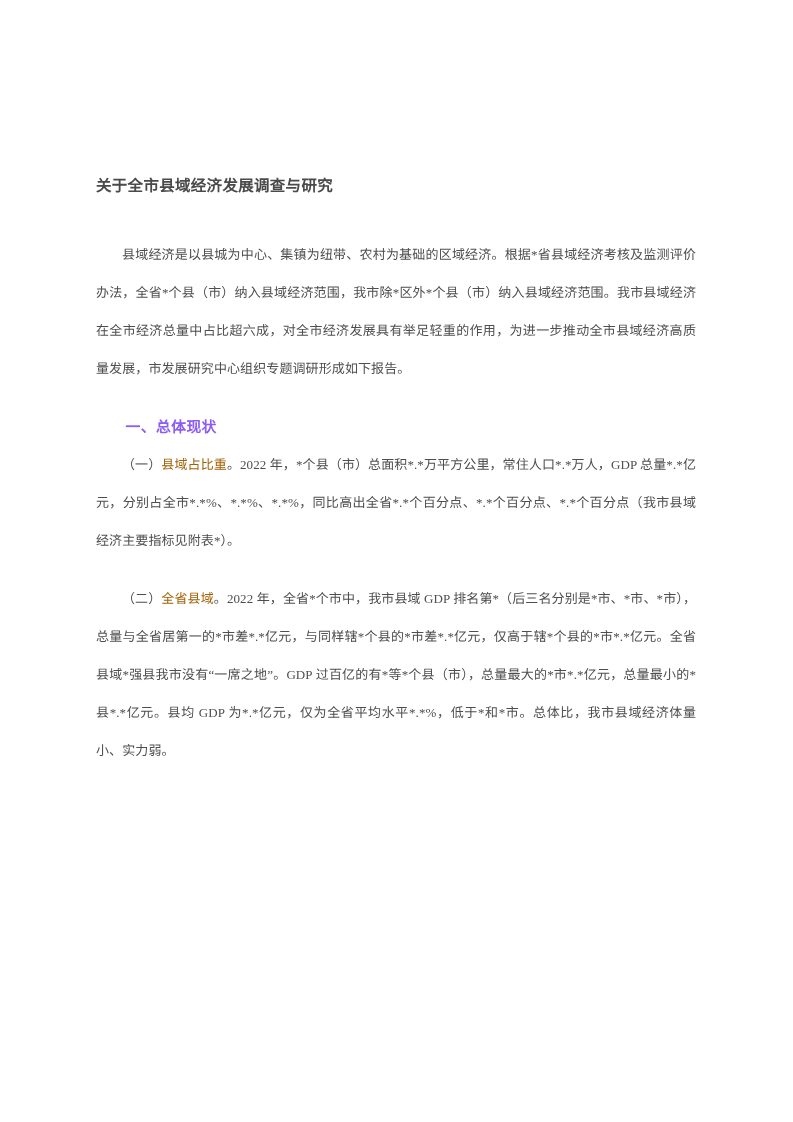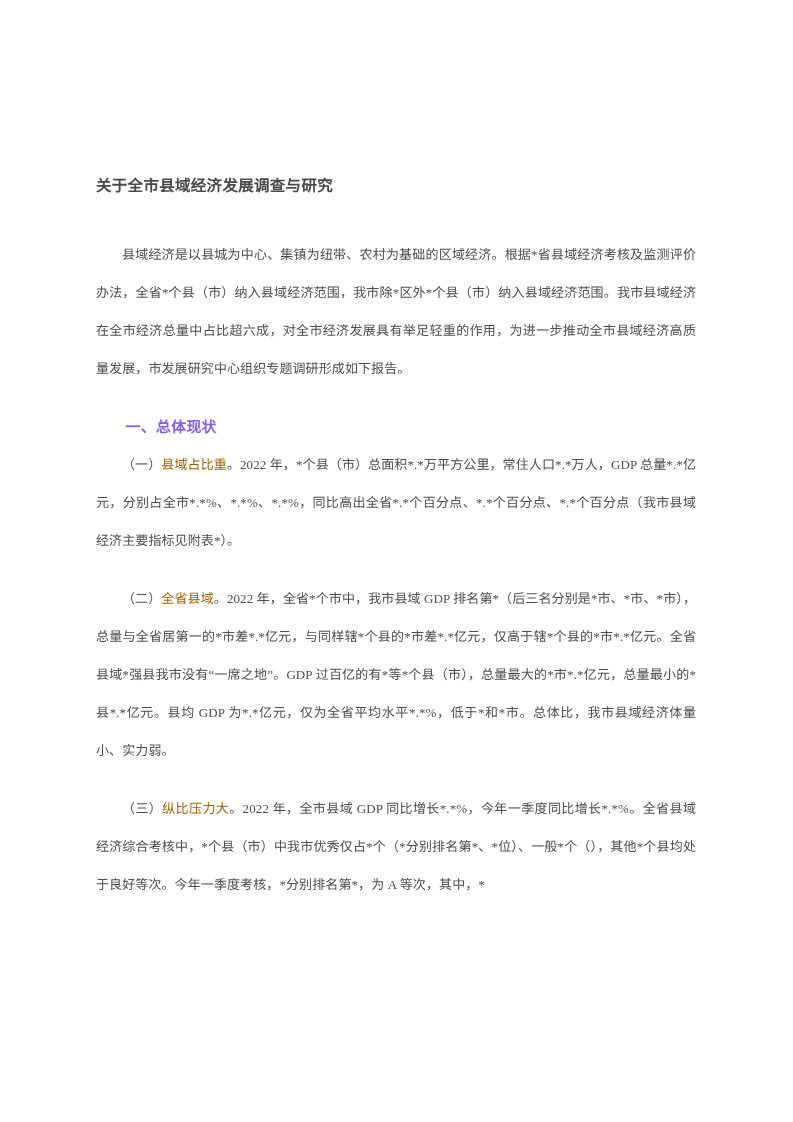--- a/index.html
+++ b/index.html
@@ -76,16 +76,15 @@
     <div class="spacer-after-title"></div>
 
     <p class="para">县域经济是以县城为中心、集镇为纽带、农村为基础的区域经济。根据*省县域经济考核及监测评价办法，全省*个县（市）纳入县域经济范围，我市除*区外*个县（市）纳入县域经济范围。我市县域经济在全市经济总量中占比超六成，对全市经济发展具有举足轻重的作用，为进一步推动全市县域经济高质量发展，市发展研究中心组织专题调研形成如下报告。</p>
 
     <p class="section-head">一、总体现状</p>
 
     <p class="para"><span>（一）</span><span class="sub-head">县域占比重</span><span>。</span><span>2022 年，*个县（市）总面积*.*万平方公里，常住人口*.*万人，GDP 总量*.*亿元，分别占全市*.*%、*.*%、*.*%，同比高出全省*.*个百分点、*.*个百分点、*.*个百分点（我市县域经济主要指标见附表*）。</span></p>
 
     <p class="para"><span>（二）</span><span class="sub-head">全省县域</span><span>。</span><span>2022 年，全省*个市中，我市县域 GDP 排名第*（后三名分别是*市、*市、*市），总量与全省居第一的*市差*.*亿元，与同样辖*个县的*市差*.*亿元，仅高于辖*个县的*市*.*亿元。全省县域*强县我市没有“一席之地”。GDP 过百亿的有*等*个县（市），总量最大的*市*.*亿元，总量最小的*县*.*亿元。县均 GDP 为*.*亿元，仅为全省平均水平*.*%，低于*和*市。总体比，我市县域经济体量小、实力弱。</span></p>
 
-    <p class="para"><span>（三）</span><span class="sub-head">纵比压力大</span><span>。</span><span>2022 年，全市县域 GDP 同比增长*.*%，今年一季度同比增长*.*%。全省县域经济综合考核中，*个县（市）中我市优秀仅占*个（*分别排名第*、*位）、一般*个（），其他*个县均处于良好等次。今年一季度考核，*分别排名第*，为 A 等次，其中，*</span></p>
 
   </div>
 </div>
 
 </body></html>

